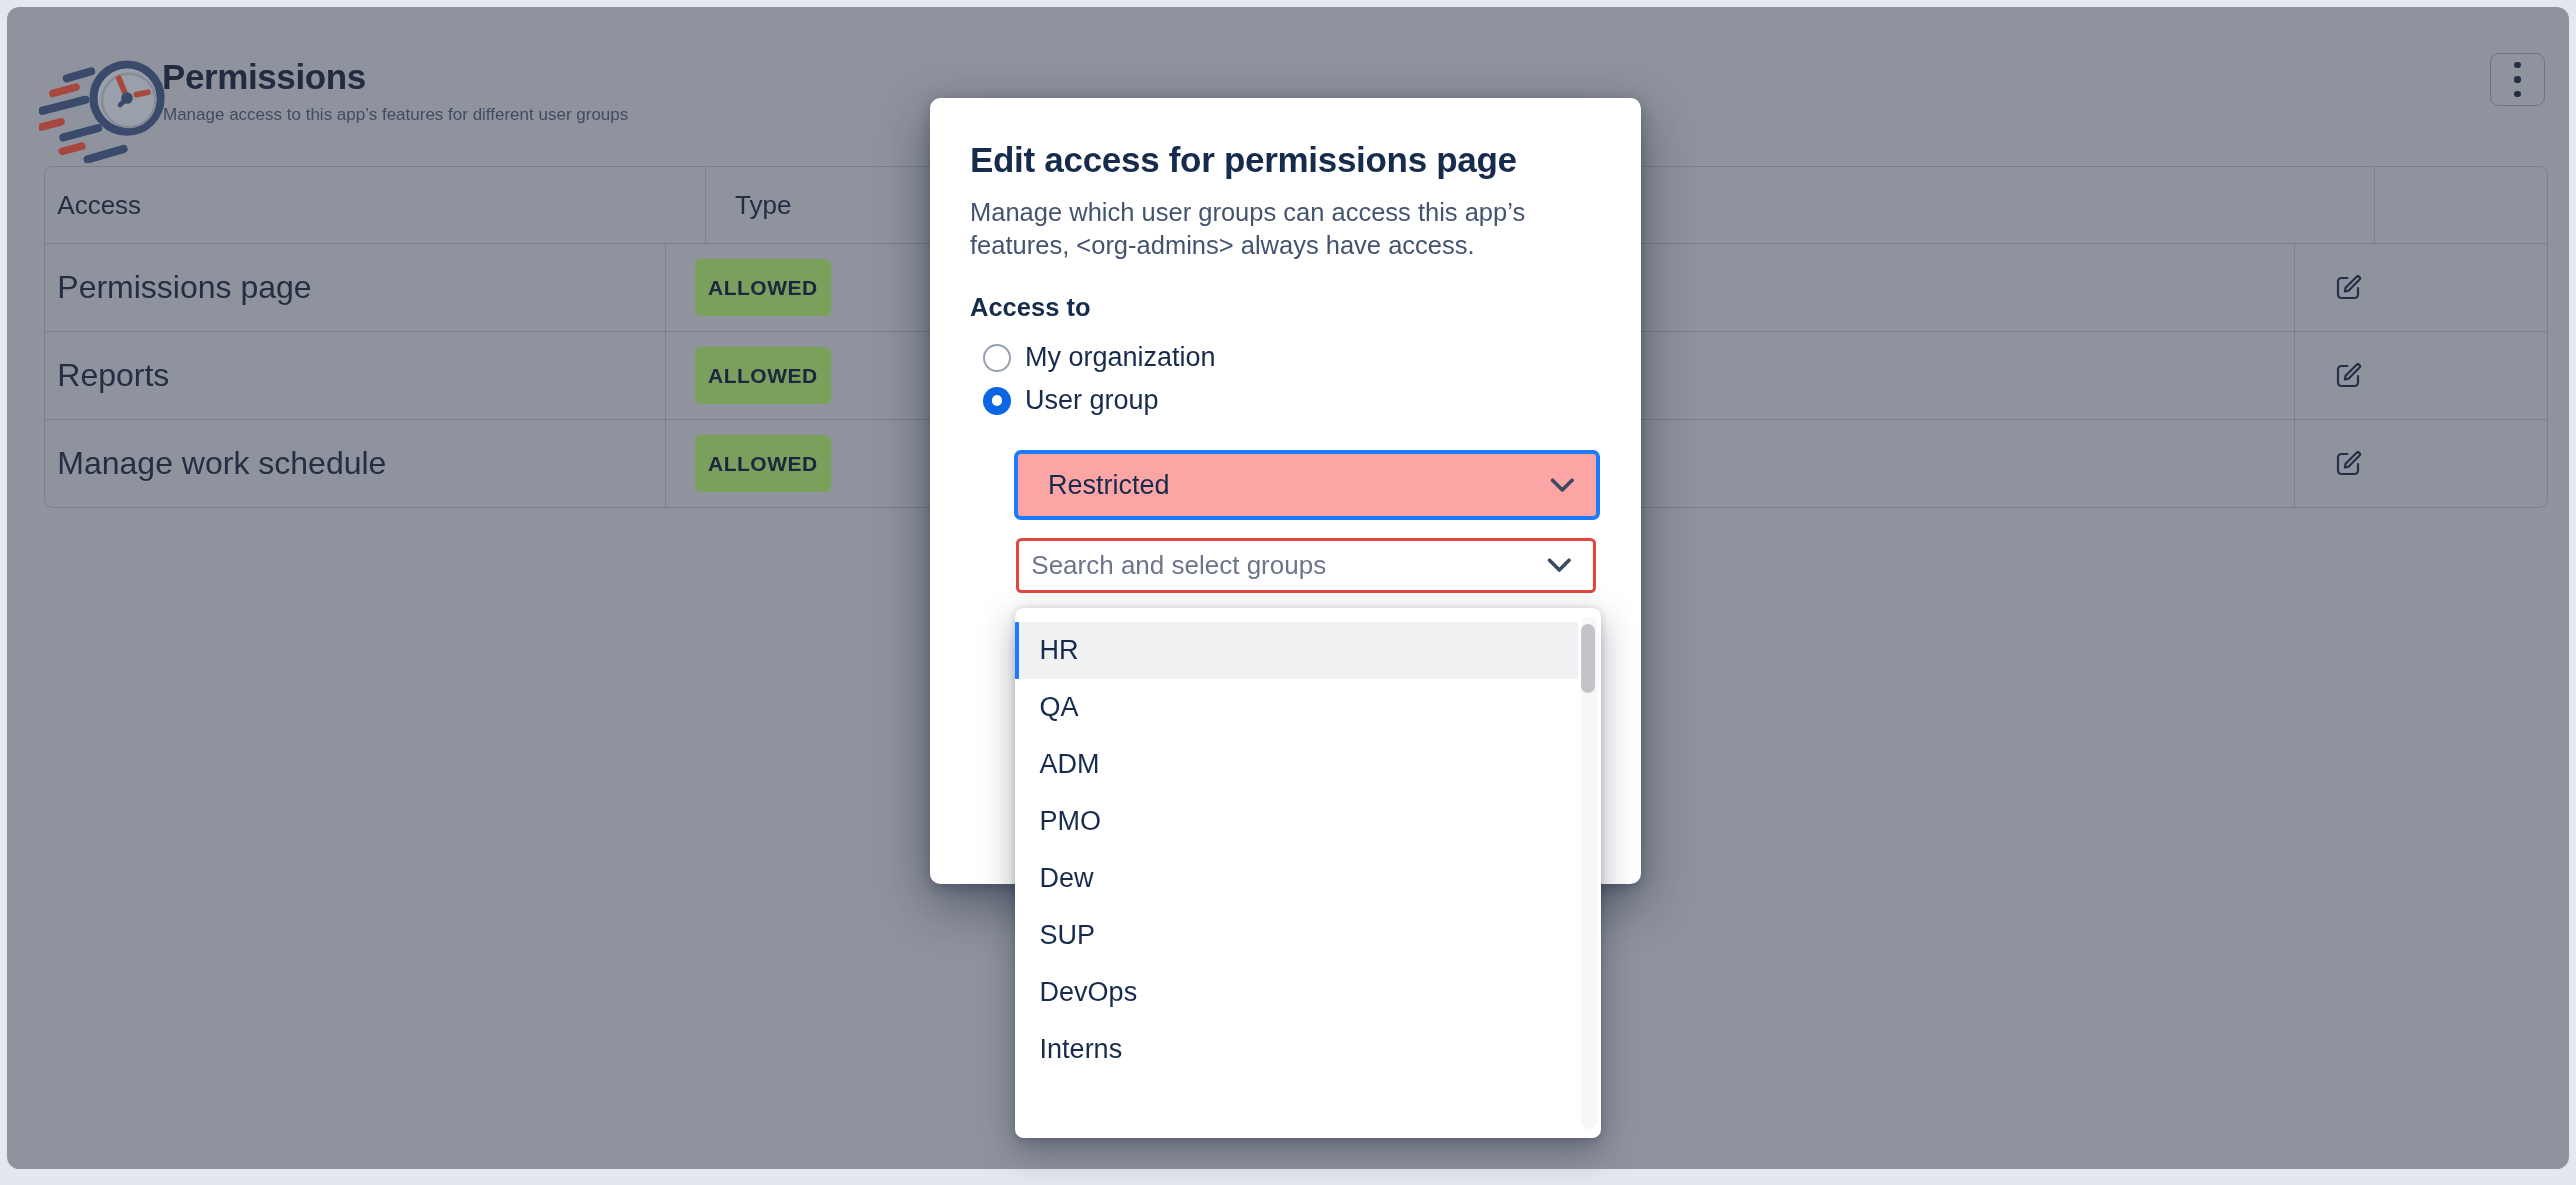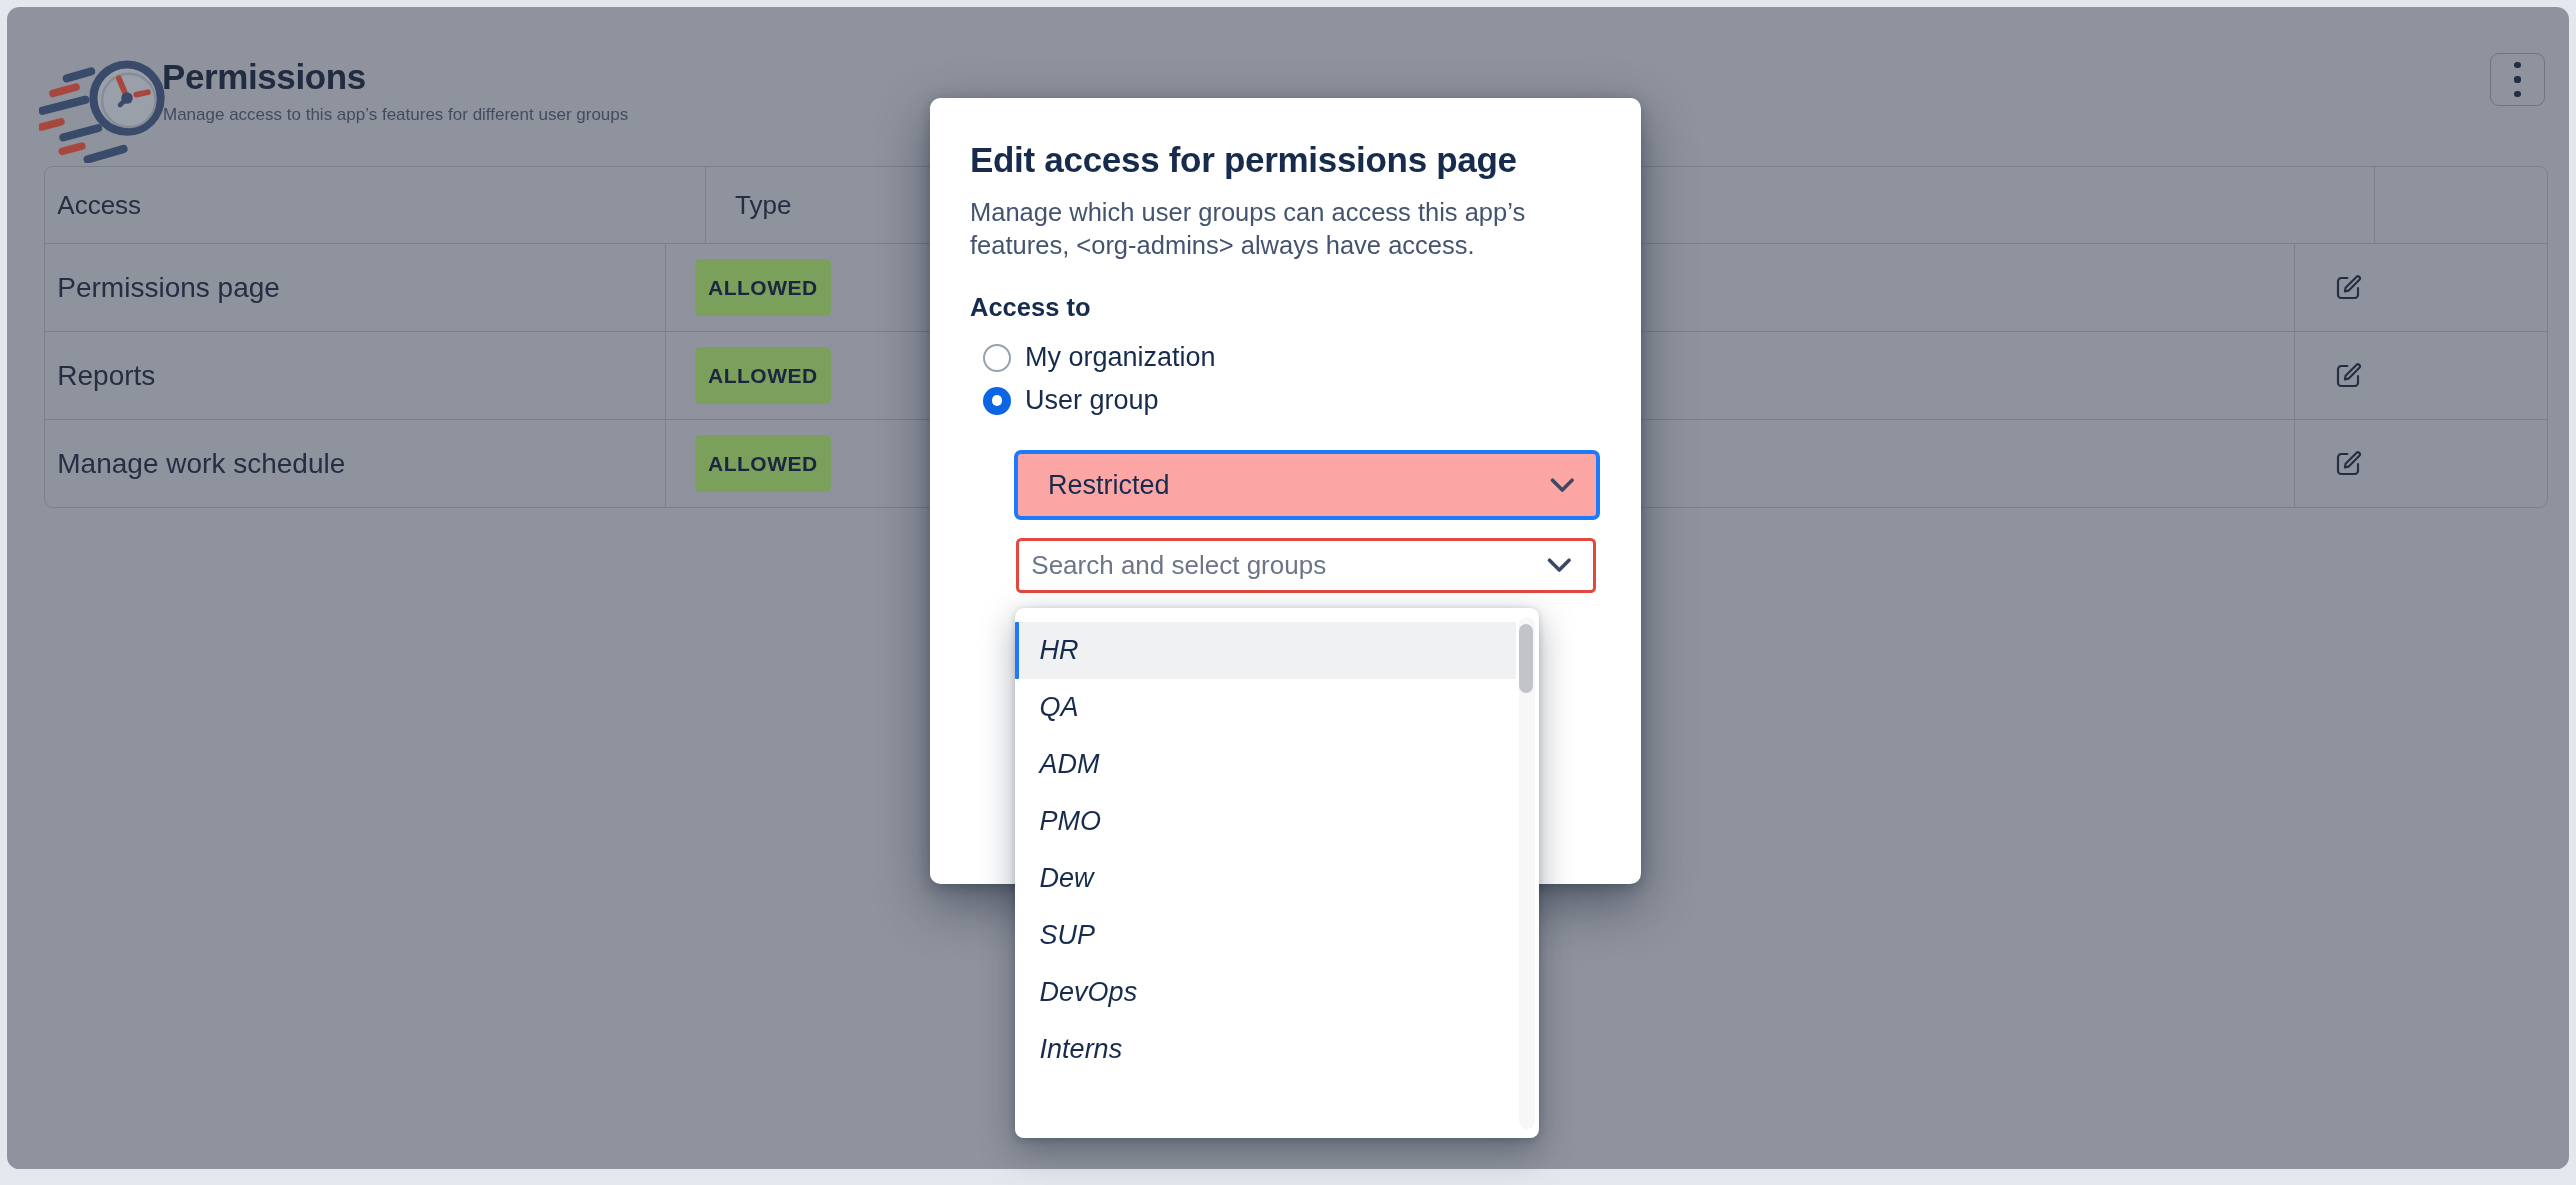--- a/index.html
+++ b/index.html
@@ -47,21 +47,21 @@
   .t-row > div{
     display:flex;align-items:center;
     border-left:1.8px solid #7b7f8a;
     min-height:87px;box-sizing:border-box;
   }
   .t-row > div:first-child{border-left:none;padding-left:12.3px;}
   .t-row > div:nth-child(2){padding-left:29px;}
   .t-row > div:nth-child(3){padding-left:37px;}
   .t-row.head > div{min-height:76px;}
   .t-head-label{font-size:26px;color:#252e42;font-weight:500;}
-  .t-cell-text{font-size:28px;color:#252e42;}
+  .t-cell-text{font-size:32px;color:#252e42;}
   .badge{
     display:inline-block;background:#7ba05b;color:#1b2640;
     font-size:21px;font-weight:700;letter-spacing:0.5px;
     padding:18px 13px;border-radius:5.3px;line-height:1;text-align:right;
   }
   .edit-btn{
     background:none;border:none;padding:0;cursor:pointer;
     width:32px;height:32px;display:flex;align-items:center;justify-content:center;
   }
 
@@ -118,24 +118,24 @@
   }
   .combo-box input{
     border:none;outline:none;flex:1;font-family:"Liberation Sans",sans-serif;
     font-size:26px;color:#172b4d;background:transparent;padding:0;
   }
   .combo-box input::placeholder{color:#6b7689;opacity:1;}
   .chev{flex:0 0 auto;}
 
   
   .listbox{
-    position:absolute;left:1015px;top:608px;width:524px;height:530px;
+    position:absolute;left:1015px;top:608px;width:586px;height:530px;
     background:#fff;border-radius:8.8px;
     box-shadow:0 12.3px 35px rgba(12,22,44,0.35), 0 1.8px 7px rgba(12,22,44,0.18);
-    padding-top:14px;box-sizing:border-box;font-style:italic;
+    padding-top:14px;box-sizing:border-box;
   }
   .option{
     height:57px;display:flex;align-items:center;
     padding-left:24.6px;margin-right:23px;
     font-size:27px;color:#172b4d;cursor:pointer;position:relative;
   }
   .option.highlighted{background:#f0f1f3;border-radius:1.8px;}
   .option.highlighted::before{
     content:"";position:absolute;left:0;top:0;bottom:0;width:4.4px;
     background:#1d7afc;border-radius:0.9px;

